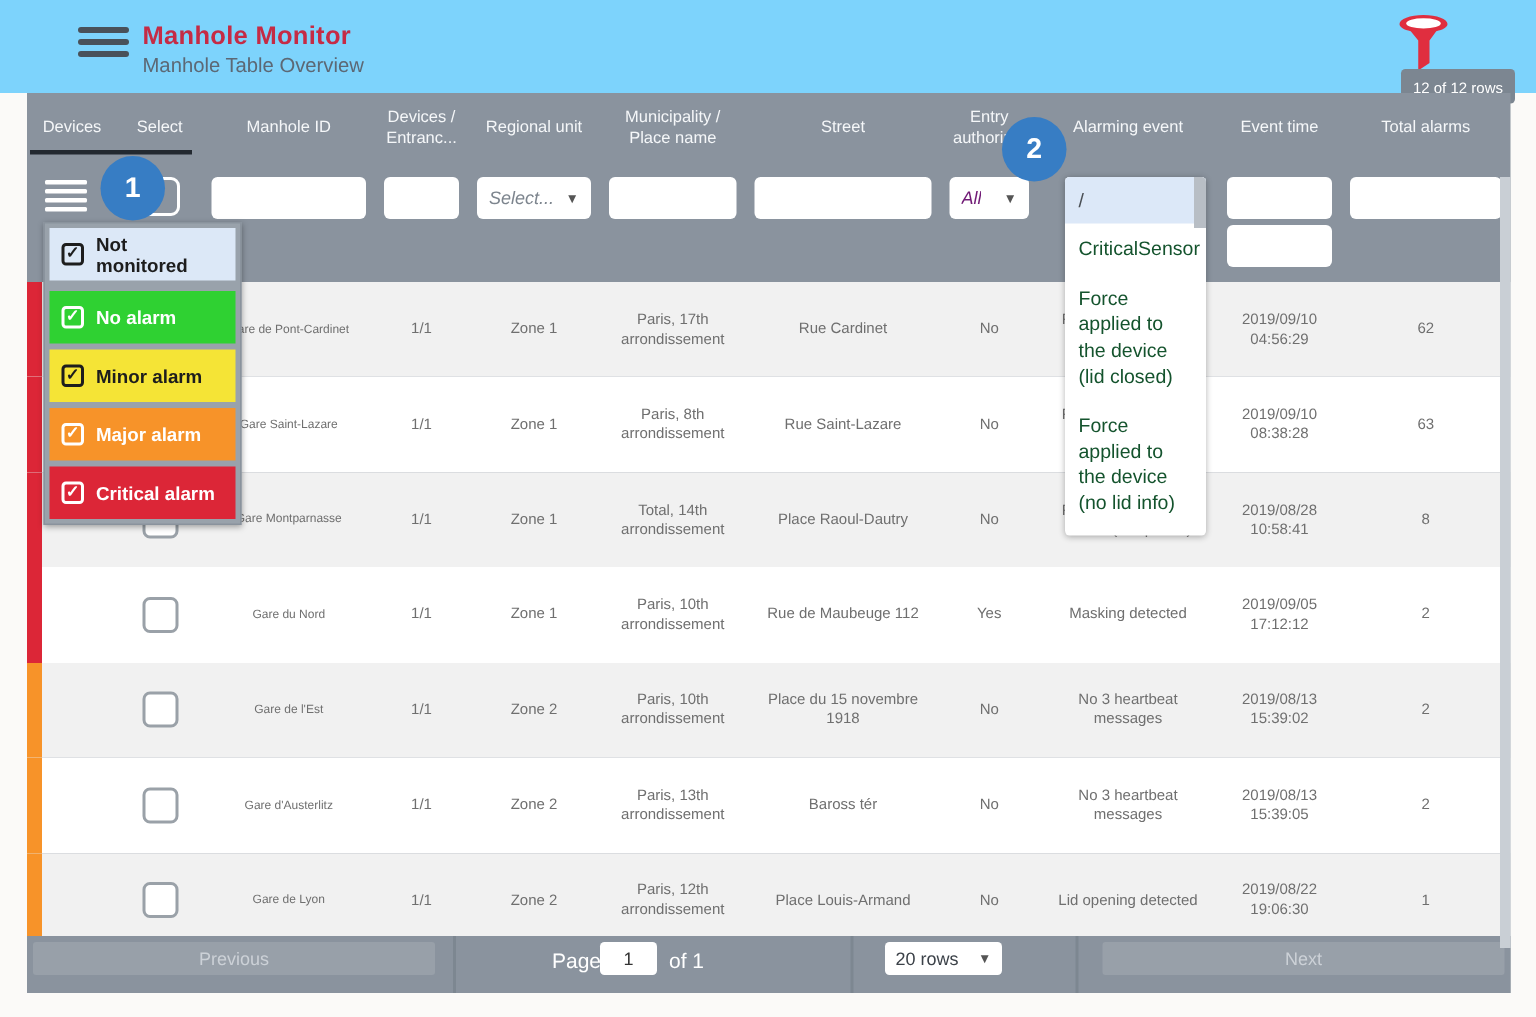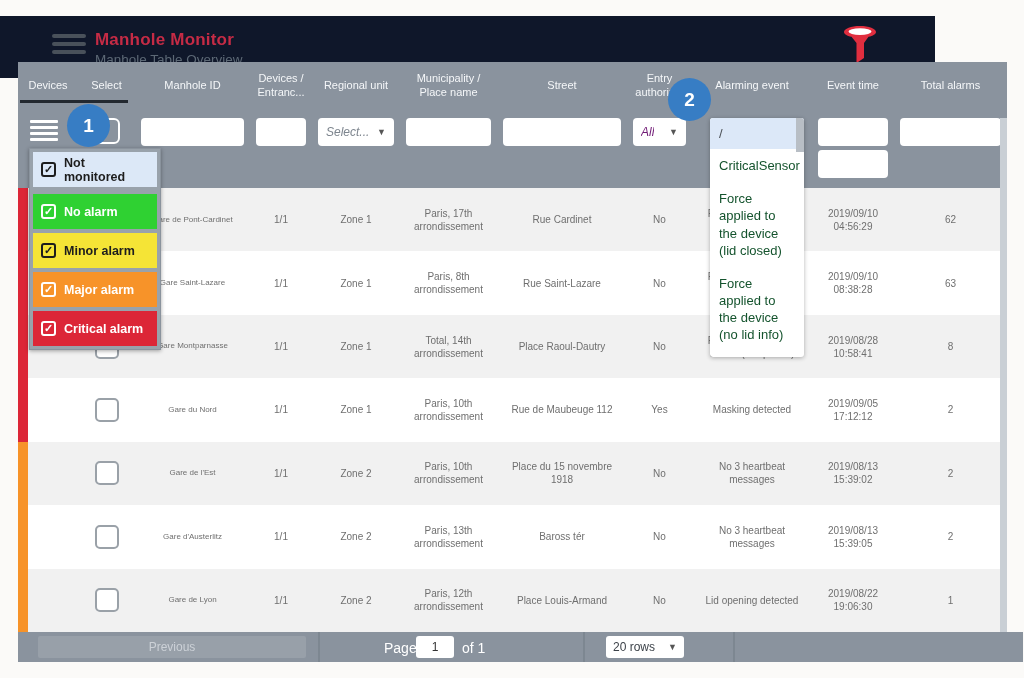--- a/index.html
+++ b/index.html
@@ -1,20 +1,20 @@
 <!DOCTYPE html>
 <html><head>
 <meta charset="utf-8">
 <style>
   * { margin:0; padding:0; box-sizing:border-box; }
   html,body { width:1024px; height:678px; }
   body { font-family:"Liberation Sans", sans-serif; background:#fbfaf8; position:relative; overflow:hidden; }
 
   
-  .app-header { position:absolute; left:0; top:0; width:935px; height:62px; background:#0f172a;margin-top:16px; }
+  .app-header { position:absolute; left:0; top:0; width:1024px; height:62px; background:#7dd3fc; }
   .menu-btn { position:absolute; left:52px; top:18px; width:34px; height:26px; cursor:pointer; }
   .menu-btn span { display:block; width:34px; height:4px; background:#49515a; border-radius:2px; margin-bottom:4px; }
   .title-block { position:absolute; left:95px; top:14px; }
   .app-title { color:#c52b45; font-size:17px; font-weight:bold; letter-spacing:.2px; }
   .app-subtitle { color:#5c6875; font-size:13.5px; margin-top:2px; }
   .funnel-btn { position:absolute; right:58px; top:10px; width:34px; height:38px; cursor:pointer; }
   .rows-badge { position:absolute; right:14px; top:46px; background:#7c8691; color:#fff; font-size:10px; padding:8px 8px 4px; border-radius:3px; white-space:nowrap; }
 
   
   .table-wrap { position:absolute; left:18px; top:62px; width:989px; height:600px; background:#8a939e; }
@@ -60,21 +60,21 @@
 
   
   .step-badge { position:absolute; width:43px; height:43px; border-radius:50%; background:#377dc4; color:#fff; font-size:19px; font-weight:bold; display:flex; align-items:center; justify-content:center; z-index:8; }
   .badge-1 { left:49px; top:42px; }
   .badge-2 { left:650px; top:16px; }
 
   
   .v-scroll { position:absolute; right:0; top:56px; width:7px; height:514px; background:#c9cfd5; z-index:6; cursor:pointer; }
 
   
-  .tfooter { position:absolute; left:16px; bottom:0; width:989px; height:30px; background:#8a939e; }
+  .tfooter { position:absolute; left:0; bottom:0; width:989px; height:38px; background:#8a939e; }
   .sep { position:absolute; top:0; bottom:0; width:2px; background:#7d8791; }
   .pg-btn { position:absolute; top:4px; height:22px; background:#98a0a9; color:#ccd1d7; font-size:12px; display:flex; align-items:center; justify-content:center; border-radius:2px; cursor:pointer; }
   .prev { left:4px; width:268px; }
   .next { right:4px; width:268px; }
   .pg-label { position:absolute; color:#fff; font-size:14px; top:8px; }
   .page-input { position:absolute; left:382px; top:4px; width:38px; height:22px; border:none; border-radius:3px; text-align:center; font-size:12px; color:#333; outline:none; }
   .rows-select { position:absolute; left:572px; top:4px; width:78px; height:22px; background:#fff; border-radius:3px; display:flex; align-items:center; justify-content:space-between; padding:0 7px; font-size:12px; color:#3c4249; cursor:pointer; }
 </style>
 </head>
 <body>
@@ -317,14 +317,15 @@
     <div class="sep" style="left:549px"></div>
     <div class="sep" style="left:699px"></div>
     <div class="pg-btn prev">Previous</div>
     <div class="pg-label" style="left:350px">Page</div>
     <input class="page-input" value="1" style="">
     <div class="pg-label" style="left:428px">of 1</div>
     <div class="rows-select">
       <span>20 rows</span>
       <span class="caret">▼</span>
     </div>
+    <div class="pg-btn next">Next</div>
   </div>
 </div>
 
 </body></html>

